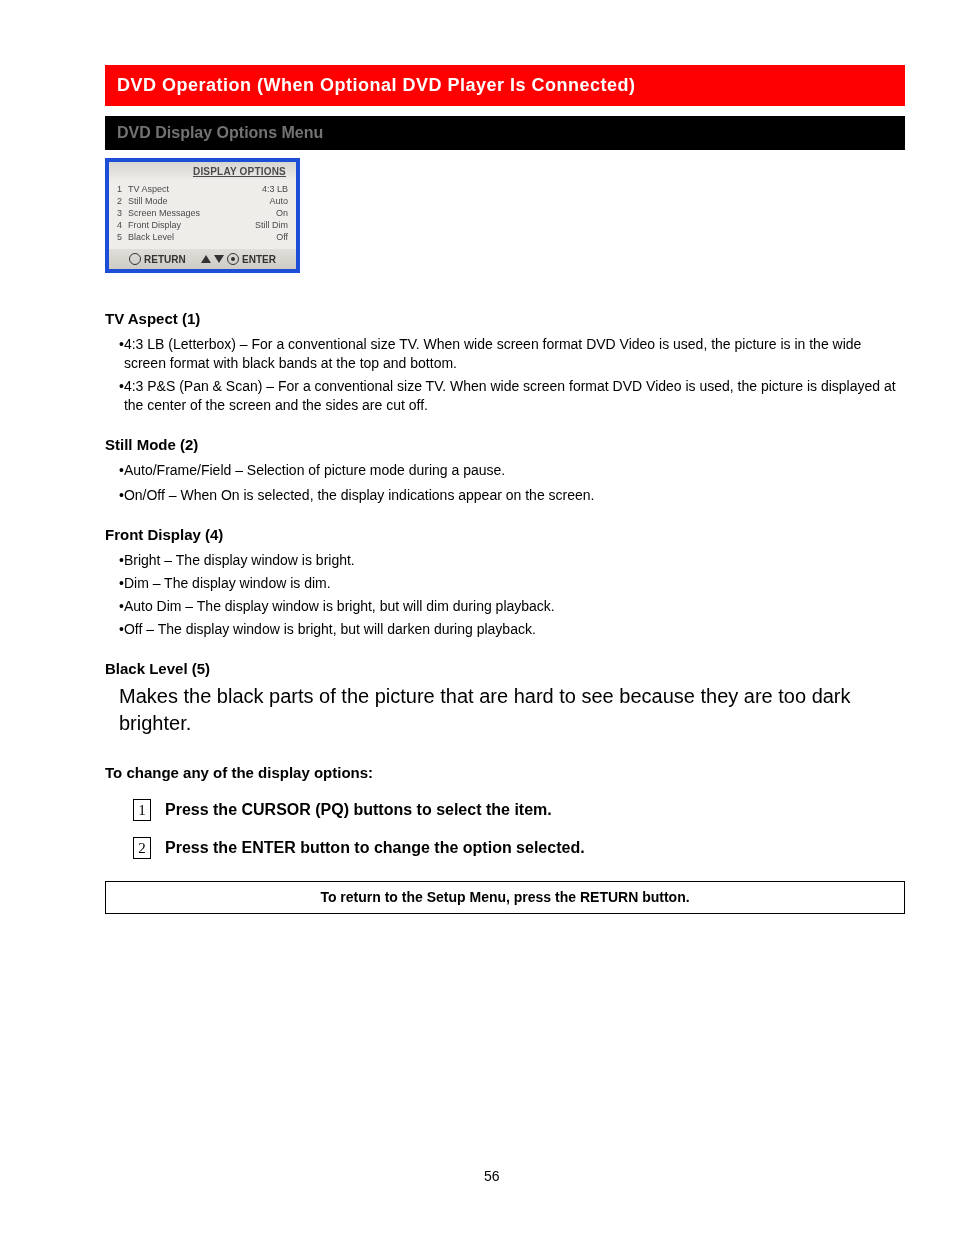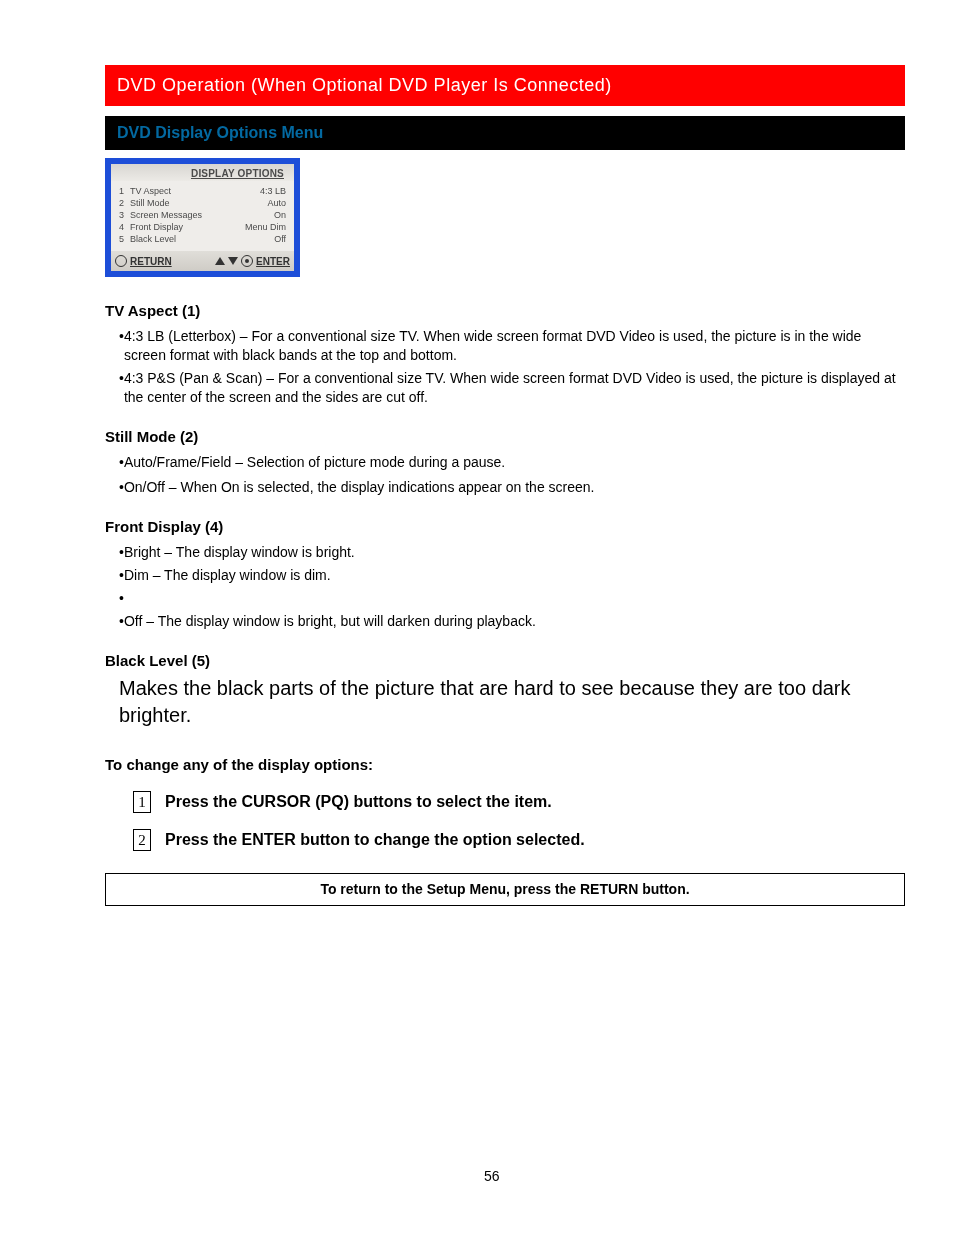--- a/index.html
+++ b/index.html
@@ -13,71 +13,71 @@
   }
   .page {
     position: absolute;
     left: 105px;
     top: 65px;
     width: 800px;
   }
   .red-bar {
     background: #ff0000;
     color: #fff;
-    font-weight: normal;
+    font-weight: bold;
     font-size: 18px;
     padding: 10px 12px;
     letter-spacing: 0.5px;
   }
   .black-bar {
     background: #000;
-    color: #0369a1;
+    color: #737373;
     font-weight: bold;
     font-size: 16px;
     padding: 8px 12px;
     margin-top: 10px;
   }
   .screenshot {
     margin-top: 8px;
     width: 195px;
     background: #e8e6e2;
-    border: 6px solid #1d4ed8;
+    border: 4px solid #1d4ed8;
     font-size: 9px;
     color: #4a4a4a;
   }
   .screenshot .sc-title {
     text-align: right;
     font-weight: bold;
     text-decoration: underline;
     padding: 4px 10px 2px 0;
     background: linear-gradient(#d8d6d2,#eceae6);
     font-size: 10px;
     letter-spacing: .2px;
   }
   .screenshot .sc-body {
     padding: 4px 8px 6px 8px;
     background: #efedea;
   }
   .sc-row { display:flex; justify-content:space-between; padding:1px 0; }
   .sc-row .l { display:flex; gap:6px; }
   .sc-footer {
     display:flex; justify-content:space-between; align-items:center;
-    padding:4px 4px;
+    padding:4px 20px;
     background: linear-gradient(#e0ded9,#cfccc6);
-    font-size:10px; font-weight:bold; color:#333;text-decoration:underline;
+    font-size:10px; font-weight:bold; color:#333;
   }
   .sc-footer .grp { display:flex; align-items:center; gap:3px; }
   .circ {
     display:inline-block; width:12px;height:12px;border:1.5px solid #333;border-radius:50%;
     position:relative;
   }
   .circ.enter::after{ content:""; position:absolute; left:3px; top:3px; width:4px;height:4px;background:#333;border-radius:50%; }
   .tri-up{ width:0;height:0;border-left:5px solid transparent;border-right:5px solid transparent;border-bottom:8px solid #333; display:inline-block;}
   .tri-dn{ width:0;height:0;border-left:5px solid transparent;border-right:5px solid transparent;border-top:8px solid #333; display:inline-block;}
-  .body-text { margin-top: 24px; font-size: 14px; line-height:1.35; }
+  .body-text { margin-top: 36px; font-size: 14px; line-height:1.35; }
   .h3 { font-weight:bold; font-size:15px; margin-top:20px; margin-bottom:4px; }
   .bullet-block { margin-top:6px; margin-left:14px; }
   .bullet { display:flex; margin:4px 0; font-size:14px; }
   .bullet .dot::before { content:"•"; }
   .sub { margin-left:24px; font-size:14px; margin-top:2px; }
   .tochange { font-weight:bold; font-size:15px; margin-top:26px; margin-bottom:10px; }
   .step { display:flex; gap:14px; align-items:flex-start; margin:16px 0 10px 28px; font-size:16px; font-weight:bold; }
   .stepnum {
     width:18px; height:22px;
     border:1.6px solid #000;
@@ -131,21 +131,21 @@
             <span>3</span>
             <span>Screen Messages</span>
           </span>
         <span>On</span>
       </div>
       <div class="sc-row">
         <span class="l">
             <span>4</span>
             <span>Front Display</span>
           </span>
-        <span>Menu Dim</span>
+        <span>Still Dim</span>
       </div>
       <div class="sc-row">
         <span class="l">
             <span>5</span>
             <span>Black Level</span>
           </span>
         <span>Off</span>
       </div>
     </div>
     <div class="sc-footer">
@@ -196,20 +196,21 @@
       <div class="bullet">
           <span class="dot"></span>
           <span>Bright – The display window is bright.</span>
         </div>
       <div class="bullet">
           <span class="dot"></span>
           <span>Dim – The display window is dim.</span>
         </div>
       <div class="bullet">
           <span class="dot"></span>
+          <span>Auto Dim – The display window is bright, but will dim during playback.</span>
         </div>
       <div class="bullet">
           <span class="dot"></span>
           <span>Off – The display window is bright, but will darken during playback.</span>
         </div>
     </div>
 
     <div class="h3">Black Level (5)</div>
     <div style="margin-left:14px;font-size:20px;">Makes the black parts of the picture that are hard to see because they are too dark brighter.</div>
 

